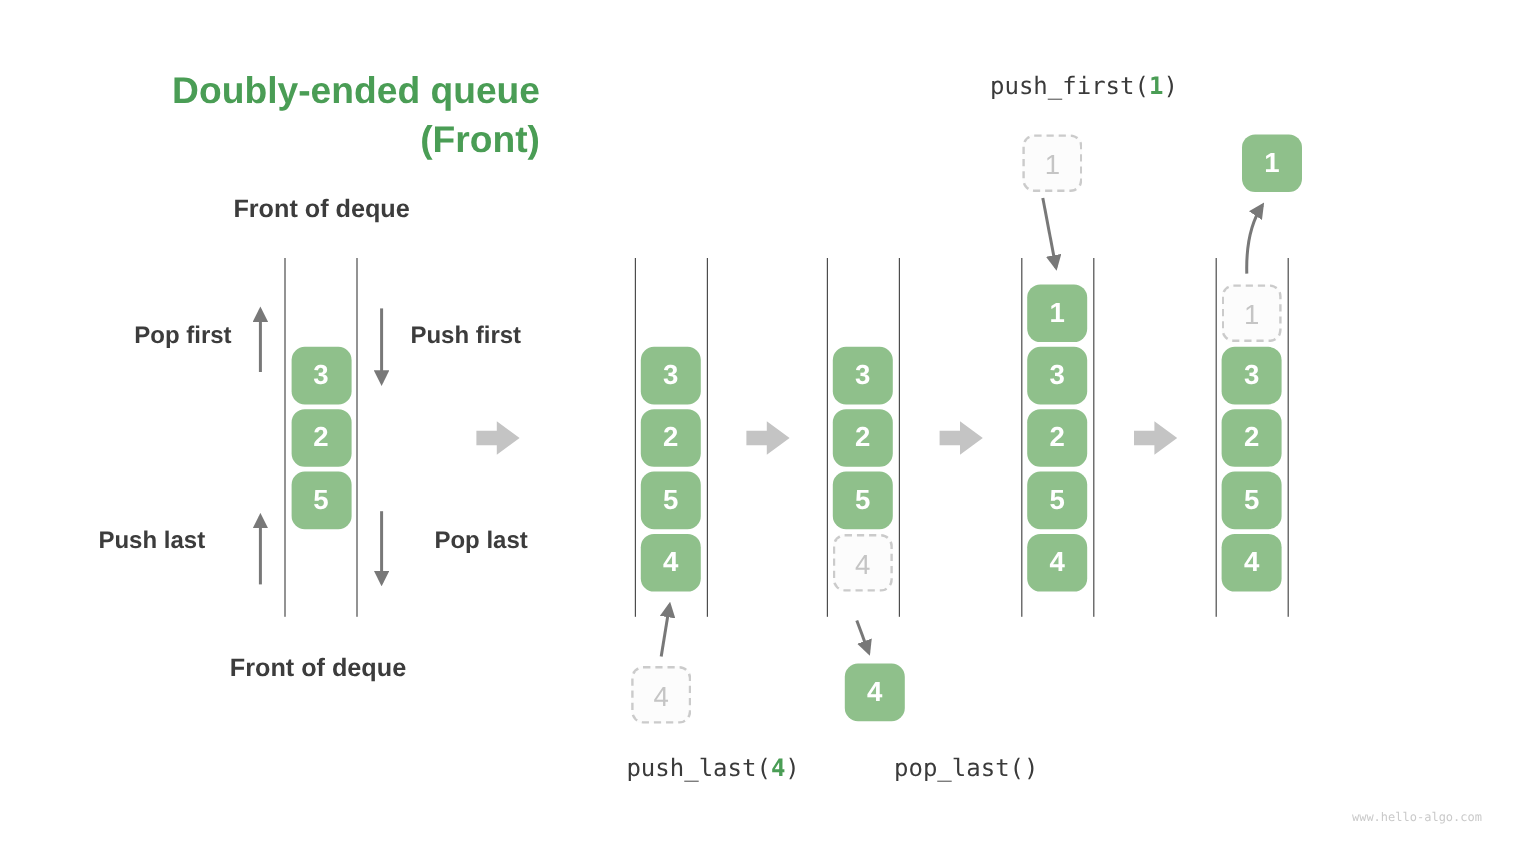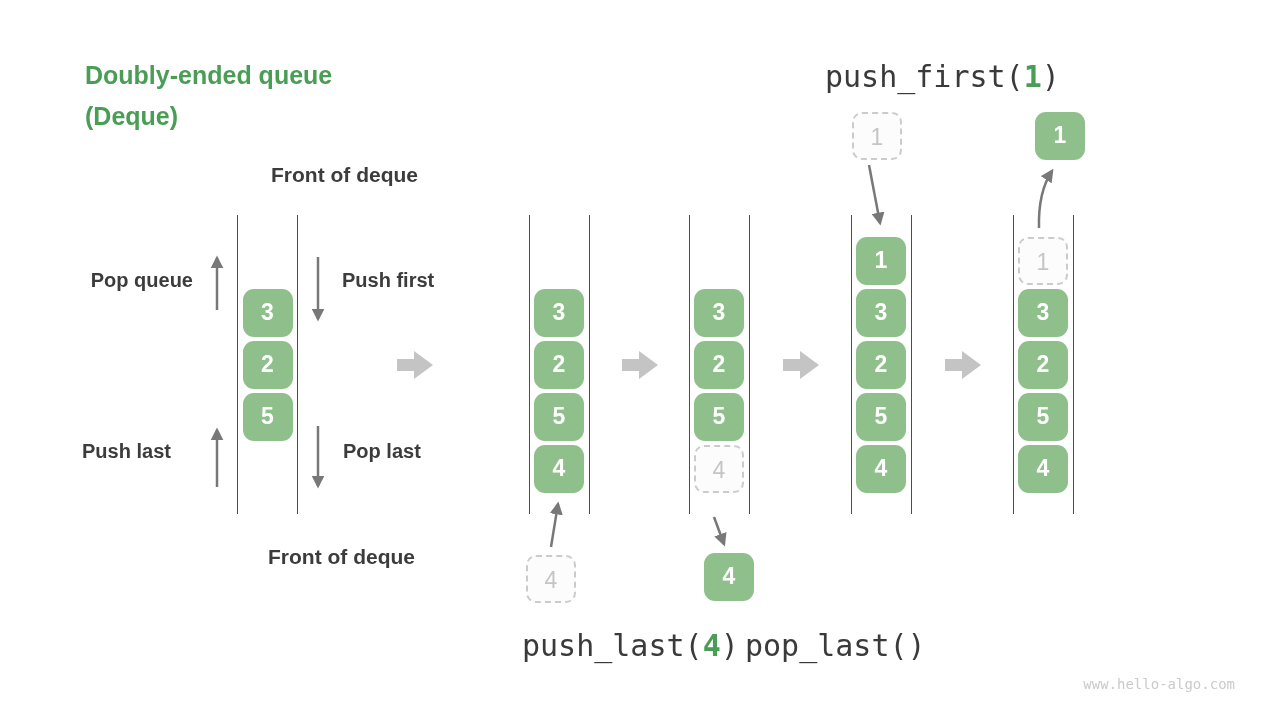--- a/index.html
+++ b/index.html
@@ -4,29 +4,29 @@
 <style>
   :root{
     --green-box:#8FC08B; --green-text:#4A9D55; --dark-text:#3C3C3C; --code-text:#3A3A3A;
     --arrow-gray:#C4C4C4; --thin-arrow:#787878; --wall:#4D4D4D;
     --dashed-border:#CBCBCB; --dashed-fill:#FCFCFC; --dashed-text:#C5C5C5; --watermark:#CACACA;
   }
   html,body{margin:0;padding:0;background:#fff;}
   .canvas{position:relative;width:1280px;height:720px;background:#ffffff;overflow:hidden;
           font-family:"Liberation Sans",sans-serif;}
   .abs{position:absolute;}
-  .title{left:85px;top:55px;width:365px;text-align:left;font-size:25px;font-weight:bold;
+  .title{left:85px;top:55px;width:365px;text-align:right;font-size:31px;font-weight:bold;
          color:var(--green-text);line-height:41px;}
-  .big-label{font-size:21px;font-weight:bold;color:var(--dark-text);text-align:right;width:300px;}
+  .big-label{font-size:21px;font-weight:bold;color:var(--dark-text);text-align:center;width:300px;}
   .side-label{font-size:20px;font-weight:bold;color:var(--dark-text);}
   .ralign{text-align:right;width:133px;}
-  .code-label{font-family:"DejaVu Sans Mono","Liberation Mono",monospace;font-size:30px;
+  .code-label{font-family:"DejaVu Sans Mono","Liberation Mono",monospace;font-size:20px;
               color:var(--code-text);white-space:pre;}
   .code-arg{color:var(--green-text);font-weight:bold;}
-  .watermark{font-family:"DejaVu Sans Mono","Liberation Mono",monospace;font-size:14px;
+  .watermark{font-family:"DejaVu Sans Mono","Liberation Mono",monospace;font-size:10px;
              color:var(--watermark);right:45px;top:676px;}
   .queue-walls{position:absolute;top:215px;height:299px;width:61px;box-sizing:border-box;
                border-left:1.5px solid var(--wall);border-right:1.5px solid var(--wall);}
   .cell{position:absolute;width:50px;height:48px;box-sizing:border-box;text-align:center;
         line-height:46px;font-size:23px;font-weight:bold;}
   .cell.solid{background:var(--green-box);border-radius:11px;color:#ffffff;}
   .cell.dashed{background:var(--dashed-fill);border:2px dashed var(--dashed-border);
                border-radius:10px;color:var(--dashed-text);font-weight:normal;}
   svg.overlay{position:absolute;left:0;top:0;z-index:3;pointer-events:none;}
   .thin-arrow{stroke:var(--thin-arrow);stroke-width:2.5px;fill:none;}
@@ -34,30 +34,30 @@
   #ah path{fill:var(--thin-arrow);}
   .layer{position:absolute;left:0;top:0;width:100%;height:100%;z-index:2;}
 </style>
 </head>
 <body>
 
 <div class="canvas">
 
   <div class="abs title">
     <div>Doubly-ended queue</div>
-    <div>(Deque)</div>
+    <div>(Front)</div>
   </div>
 
   <div class="abs big-label" style="left:118px;top:163px;">Front of deque</div>
   <div class="abs big-label" style="left:115px;top:545px;">Front of deque</div>
 
-  <div class="abs side-label ralign" style="left:60px;top:269px;">Pop queue</div>
+  <div class="abs side-label ralign" style="left:60px;top:269px;">Pop first</div>
   <div class="abs side-label" style="left:342px;top:269px;">Push first</div>
   <div class="abs side-label ralign" style="left:60px;top:440px;text-align:center;">Push last</div>
-  <div class="abs side-label" style="left:343px;top:440px;">Pop last</div>
+  <div class="abs side-label" style="left:362px;top:440px;">Pop last</div>
 
   <div class="abs code-label" style="left:825px;top:59px;"><span>push_first(</span><span class="code-arg">1</span><span>)</span></div>
   <div class="abs code-label" style="left:522px;top:628px;"><span>push_last(</span><span class="code-arg">4</span><span>)</span></div>
   <div class="abs code-label" style="left:745px;top:628px;"><span>pop_last()</span></div>
 
   <div class="abs watermark">www.hello-algo.com</div>
 
   <div class="layer" id="queue-layer">
       <div class="queue-walls" style="left: 237px;"></div>
       <div class="cell solid" style="left: 242.5px; top: 289px;">3</div>

